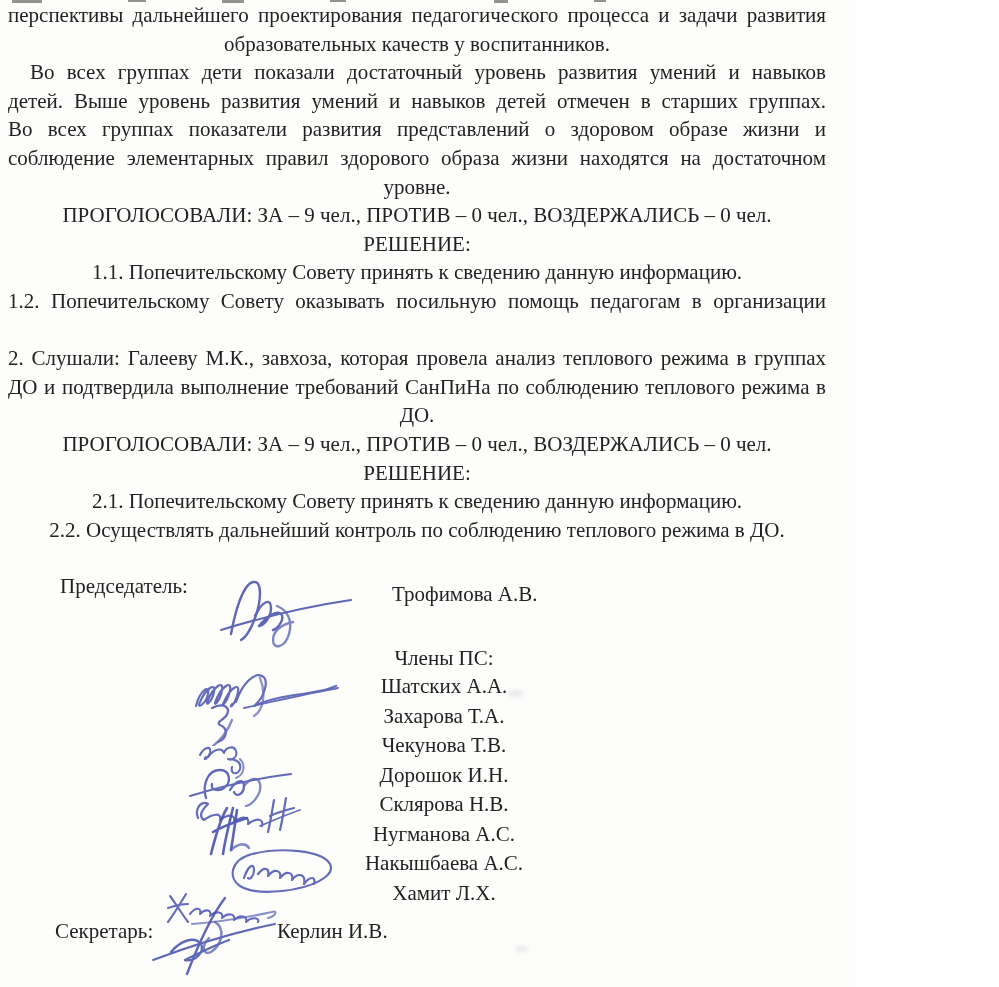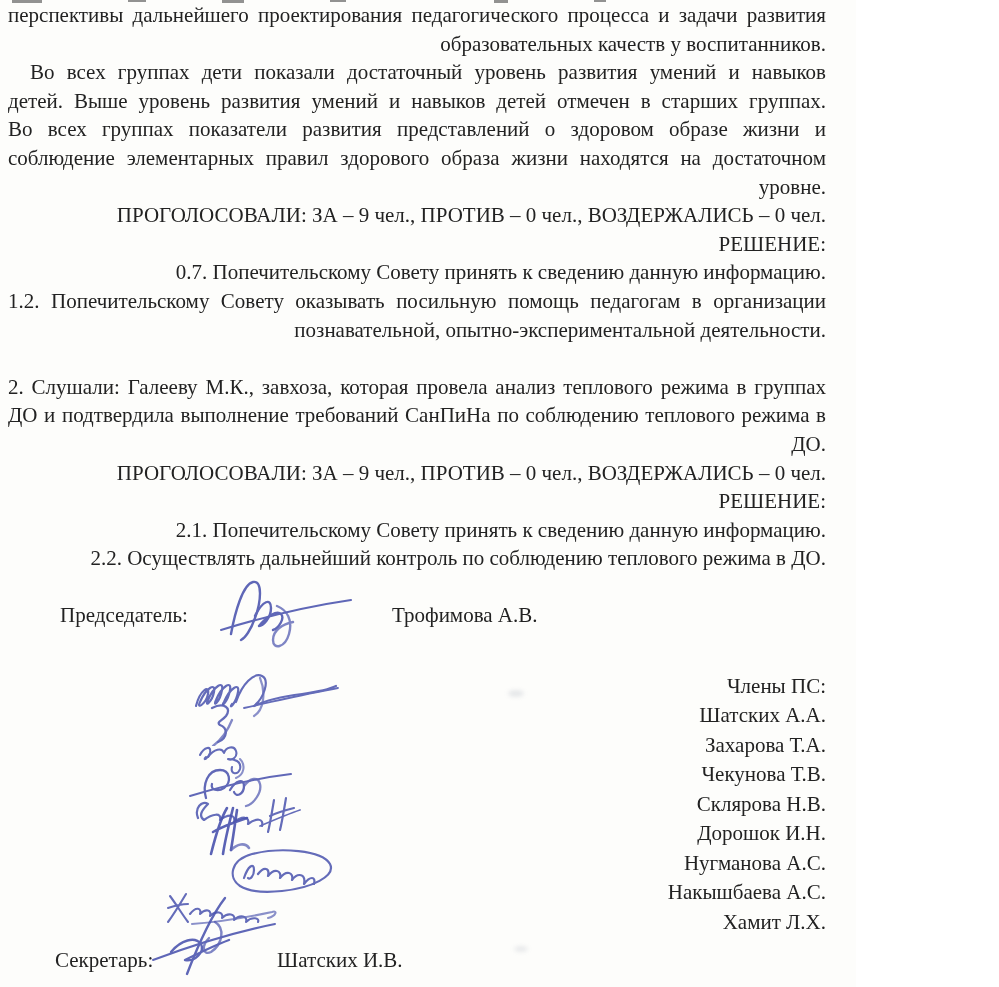--- a/index.html
+++ b/index.html
@@ -13,27 +13,27 @@
     color: #222222;
   }
   .doc {
     position: absolute;
     top: 0; left: 0; right: 0;
     padding: 1px 30px 0 8px;
     font-size: 21px;
   }
   .line { line-height: 28.6px; white-space: normal; }
   .j    { text-align: justify; text-align-last: justify; }
-  .l    { text-align: right; }
+  .l    { text-align: center; }
   .ind  { padding-left: 22px; }
   .spacer { height: 28.6px; }
 
   .sig-row { position: relative; line-height: 28.6px; }
   .chairman-row { margin-top: 28px; padding-left: 52px; }
-  .chairman-row .nm { position: absolute; left: 384px; top: 0; }
+  .chairman-row .nm { position: absolute; left: 384px; top: 8px; }
   .members-label { margin-top: 43px; padding-left: 54px; }
   .member-row { line-height: 29.5px; padding-left: 54px; }
   .secretary-row { margin-top: 9px; padding-left: 47px; }
   .secretary-row .nm { position: absolute; left: 269px; top: 0; }
 
   .sig { position: absolute; pointer-events: none; }
   .sig path { fill: none; stroke-linecap: round; stroke-linejoin: round; }
 
   .artifact { position: absolute; background: #3a3a3a; opacity: 0.55; }
   .smudge { position: absolute; border-radius: 50%; background: #aab0bc; filter: blur(2px); }
@@ -58,50 +58,49 @@
   <div class="doc">
     <div class="line j">перспективы дальнейшего проектирования педагогического процесса и задачи развития</div>
     <div class="line l">образовательных  качеств у воспитанников.</div>
     <div class="line j ind">Во  всех группах  дети показали достаточный  уровень  развития умений и навыков</div>
     <div class="line j">детей.   Выше  уровень    развития умений и навыков детей отмечен в  старших группах.</div>
     <div class="line j">Во  всех  группах  показатели      развития  представлений  о  здоровом  образе  жизни  и</div>
     <div class="line j">соблюдение  элементарных  правил  здорового  образа  жизни  находятся  на  достаточном</div>
     <div class="line l">уровне.</div>
     <div class="line l">ПРОГОЛОСОВАЛИ: ЗА – 9 чел., ПРОТИВ – 0 чел., ВОЗДЕРЖАЛИСЬ – 0 чел.</div>
     <div class="line l">РЕШЕНИЕ:</div>
-    <div class="line l">0.7. Попечительскому Совету принять к сведению данную информацию.</div>
+    <div class="line l">1.1. Попечительскому Совету принять к сведению данную информацию.</div>
     <div class="line j">1.2. Попечительскому Совету  оказывать посильную помощь педагогам  в  организации</div>
-    <div class="line l">познавательной,  опытно-экспериментальной деятельности.</div>
     <div class="spacer"></div>
     <div class="line j">2. Слушали: Галееву М.К., завхоза, которая провела анализ теплового режима в группах</div>
     <div class="line j">ДО и подтвердила выполнение требований СанПиНа по соблюдению теплового режима в</div>
     <div class="line l">ДО.</div>
     <div class="line l">ПРОГОЛОСОВАЛИ: ЗА – 9 чел., ПРОТИВ – 0 чел., ВОЗДЕРЖАЛИСЬ – 0 чел.</div>
     <div class="line l">РЕШЕНИЕ:</div>
     <div class="line l">2.1. Попечительскому Совету принять к сведению данную информацию.</div>
     <div class="line l">2.2. Осуществлять дальнейший контроль по соблюдению теплового режима в ДО.</div>
 
     <div class="sig-row chairman-row">
       <span class="lbl">Председатель:</span>
       <span class="nm">Трофимова А.В.</span>
     </div>
 
     <div class="line l members-label">Члены ПС:</div>
     <div class="line l member-row">Шатских А.А.</div>
     <div class="line l member-row">Захарова Т.А.</div>
     <div class="line l member-row">Чекунова Т.В.</div>
+    <div class="line l member-row">Дорошок И.Н.</div>
     <div class="line l member-row">Склярова Н.В.</div>
-    <div class="line l member-row">Дорошок И.Н.</div>
     <div class="line l member-row">Нугманова А.С.</div>
     <div class="line l member-row">Накышбаева А.С.</div>
     <div class="line l member-row">Хамит Л.Х.</div>
 
     <div class="sig-row secretary-row">
       <span class="lbl">Секретарь:</span>
-      <span class="nm">Шатских И.В.</span>
+      <span class="nm">Керлин И.В.</span>
     </div>
   </div>
 
   <svg class="sig" style="left:215px; top:576px;" width="140" height="76" viewBox="0 0 140 76">
     <g stroke="#4a53ae" stroke-width="2.4" opacity="0.88">
       <path d="M 16,58 C 20,36 28,8 38,6 C 48,4 46,26 40,42 C 36,54 30,62 26,64"></path>
       <path d="M 40,40 C 48,24 56,22 56,32 C 56,42 48,50 44,50 C 52,40 62,34 66,38 C 70,42 64,52 58,54"></path>
       <path d="M 62,30 C 72,34 78,44 74,58 C 70,72 58,74 58,64 C 58,54 68,48 78,46" opacity="0.8"></path>
       <path d="M 6,54 C 45,42 95,30 136,24" stroke-width="2"></path>
     </g>

